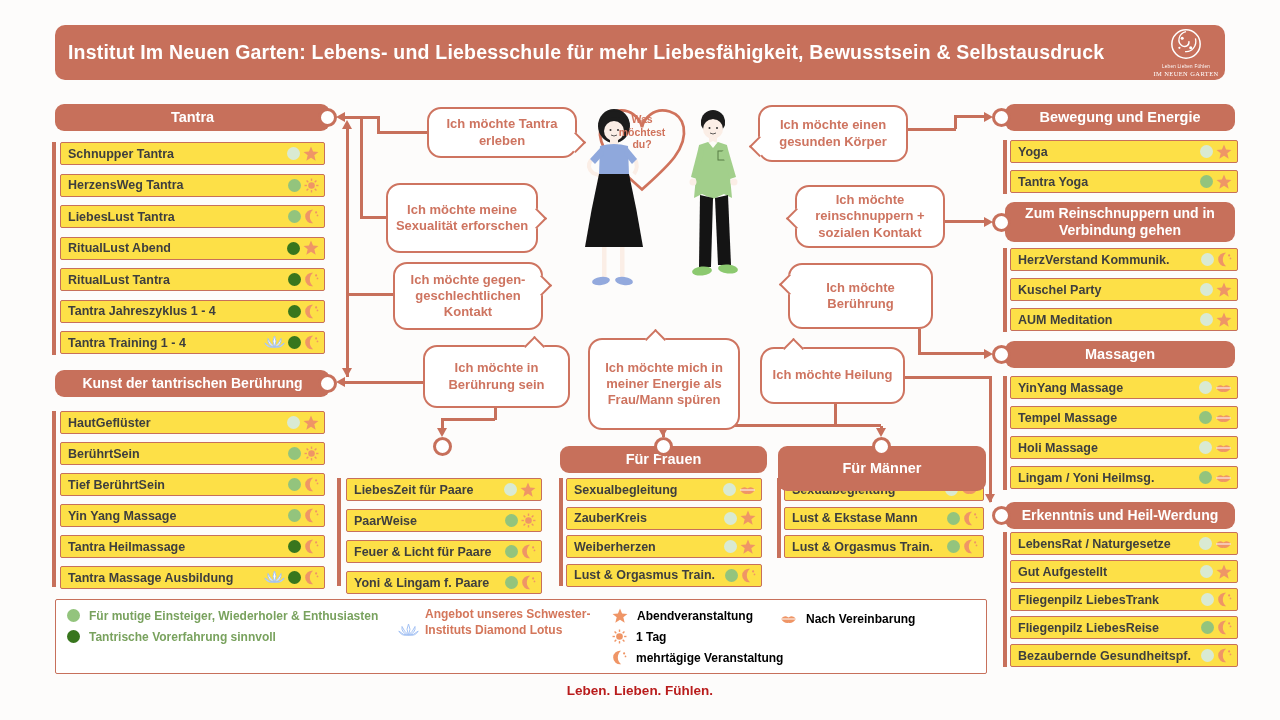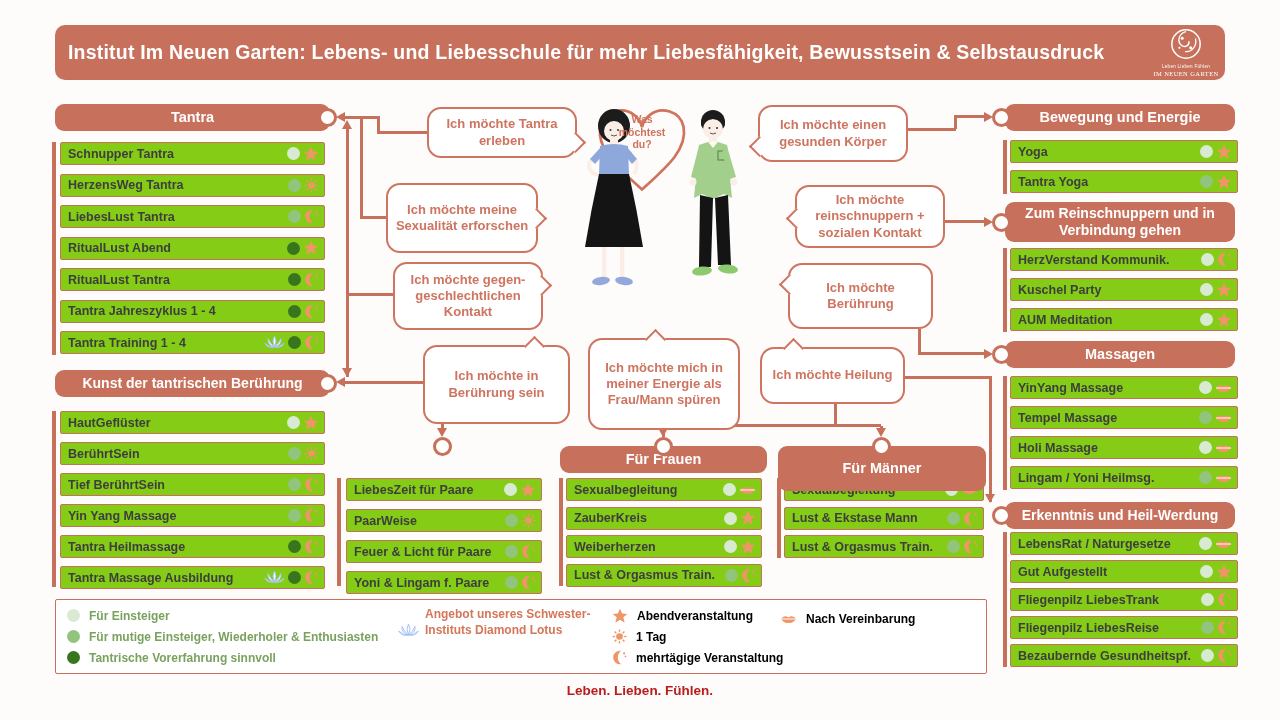--- a/index.html
+++ b/index.html
@@ -12,21 +12,21 @@
   .logo{position:absolute;right:6px;top:2px;width:66px;text-align:center;color:#fff;line-height:1.1;}
   .logo-l1{font-size:4.5px;letter-spacing:.3px;}
   .logo-l2{font-size:6.5px;font-family:"Liberation Serif",serif;letter-spacing:.4px;}
   
   .hdr{position:absolute;background:#C7705B;border-radius:9px;color:#fff;font-weight:bold;
        display:flex;align-items:center;justify-content:center;text-align:center;
        font-size:14.5px;line-height:1.25;z-index:2;}
   .bar{position:absolute;width:4px;background:#C7705B;z-index:1;}
   
   .list{position:absolute;display:flex;flex-direction:column;z-index:1;}
-  .item{background:#84cc16;border:1.5px solid #C7705B;border-radius:2px;display:flex;align-items:center;
+  .item{background:#fde047;border:1.5px solid #C7705B;border-radius:2px;display:flex;align-items:center;
         justify-content:space-between;padding:0 5px 0 7px;box-sizing:border-box;height:23px;flex:0 0 23px;}
   .item-label{font-size:12.5px;font-weight:bold;color:#3E3E3E;white-space:nowrap;}
   .item-icons{display:flex;align-items:center;gap:3px;}
   .dot{width:13px;height:13px;border-radius:50%;display:inline-block;}
   .dot-light{background:#D9EAD3;}.dot-medium{background:#93C47D;}.dot-dark{background:#38761D;}
   .icn{display:inline-flex;align-items:center;}
   
   .bubble{position:absolute;background:#fff;border:2px solid #CE7460;border-radius:14px;display:flex;
           align-items:center;justify-content:center;text-align:center;color:#CE7460;font-weight:bold;
           font-size:13px;line-height:1.25;z-index:4;padding:2px 6px;box-sizing:border-box;}
@@ -680,21 +680,21 @@
     <span class="tail tail-r" style="top:26px;"></span>
     </div>
   <div class="bubble" style="left:386px;top:183px;width:152px;height:70px;">
     <span>Ich möchte meine Sexualität erforschen</span>
     <span class="tail tail-r" style="top:26px;"></span>
     </div>
   <div class="bubble" style="left:393px;top:262px;width:150px;height:68px;">
     <span>Ich möchte gegen-geschlechtlichen Kontakt</span>
     <span class="tail tail-r" style="top:14px;"></span>
     </div>
-  <div class="bubble" style="left:423px;top:345px;width:147px;height:79px;">
+  <div class="bubble" style="left:423px;top:345px;width:147px;height:63px;">
     <span>Ich möchte in Berührung sein</span>
     <span class="tail tail-u" style="left:102px;"></span>
     </div>
   <div class="bubble" style="left:588px;top:338px;width:152px;height:92px;">
     <span>Ich möchte mich in meiner Energie als Frau/Mann spüren</span>
     <span class="tail tail-u" style="left:58px;"></span>
     </div>
   <div class="bubble" style="left:760px;top:347px;width:145px;height:57px;">
     <span>Ich möchte Heilung</span>
     <span class="tail tail-u" style="left:24px;"></span>
@@ -755,24 +755,20 @@
       <path d="M155,103 L168,100 L171,170 L158,170 Z" fill="#141414"></path>
       <ellipse cx="142" cy="176" rx="10" ry="4.5" fill="#8cc96f" transform="rotate(-6 142 176)"></ellipse>
       <ellipse cx="168" cy="174" rx="10" ry="4.5" fill="#8cc96f" transform="rotate(6 168 174)"></ellipse>
     </g>
   </svg>
   <div class="heart-text">Was möchtest du?</div>
 
   <div class="legend-box">
     <div class="lg-dots">
         <div class="lg-row">
-          <span class="dot dot-light"></span>
-          <span class="lg-label-green">Für Einsteiger</span>
-        </div>
-        <div class="lg-row">
           <span class="dot dot-medium"></span>
           <span class="lg-label-green">Für mutige Einsteiger, Wiederholer &amp; Enthusiasten</span>
         </div>
         <div class="lg-row">
           <span class="dot dot-dark"></span>
           <span class="lg-label-green">Tantrische Vorerfahrung sinnvoll</span>
         </div>
       </div>
     <div class="lg-lotus">
       <span class="icn" id="lotus-slot">

